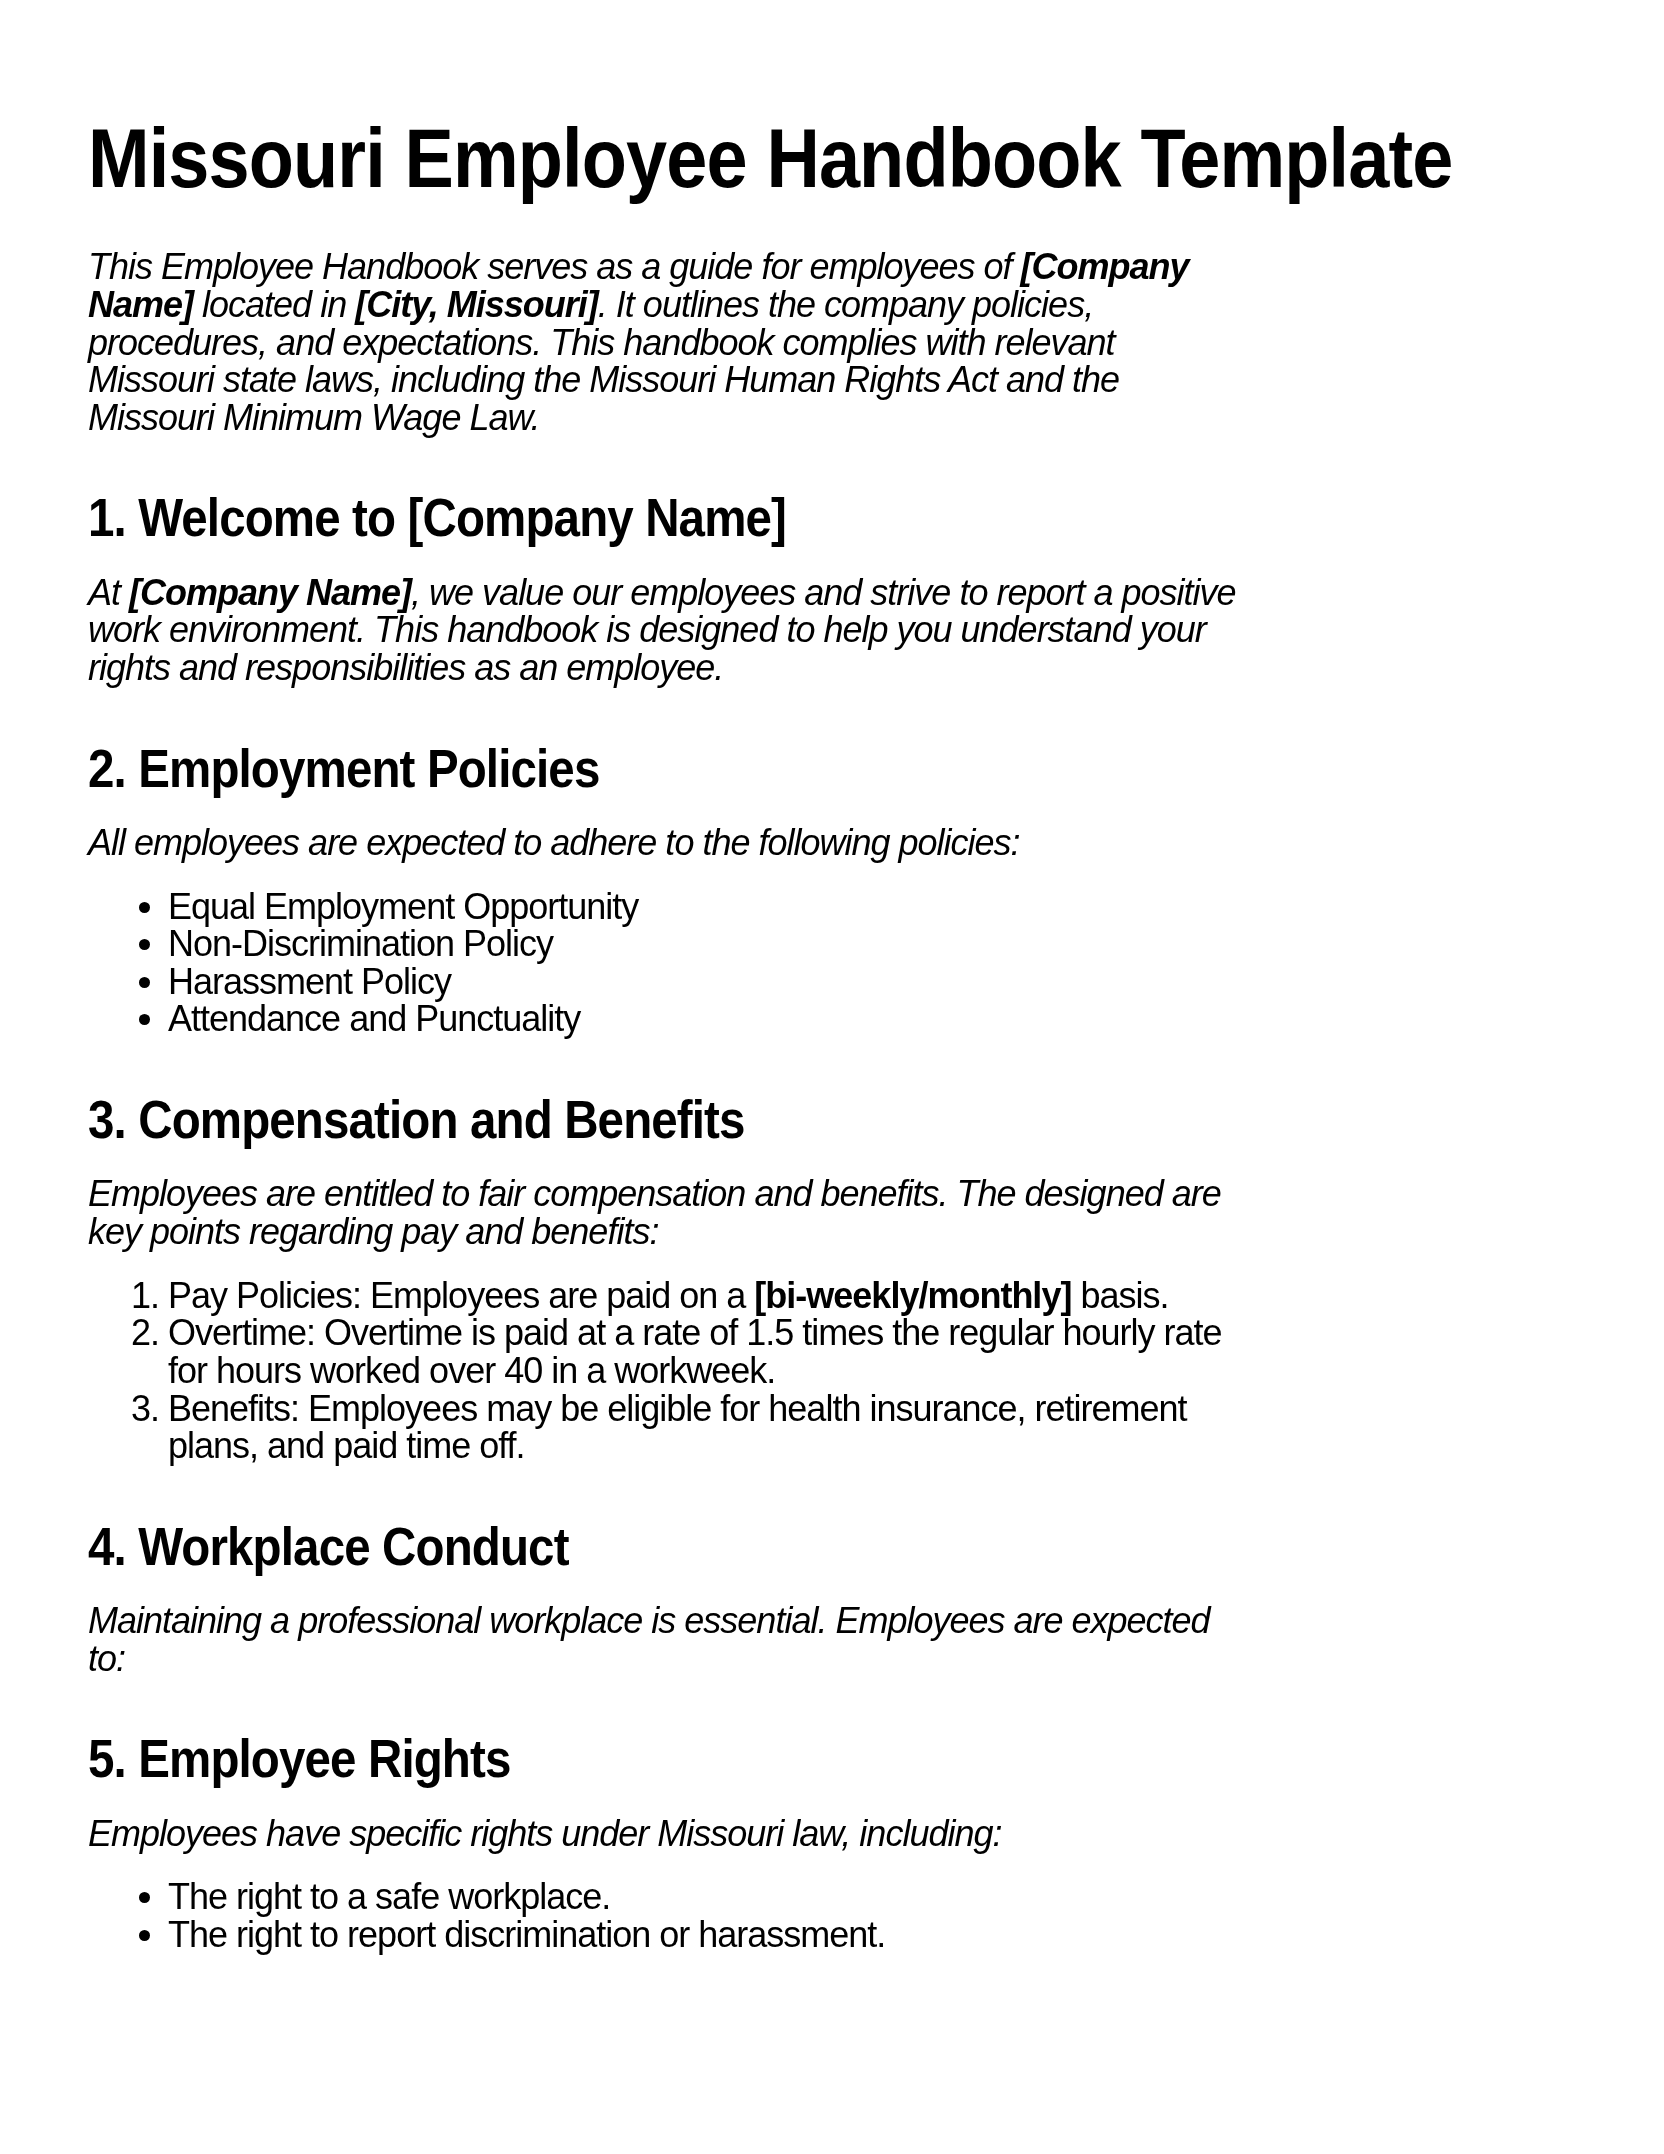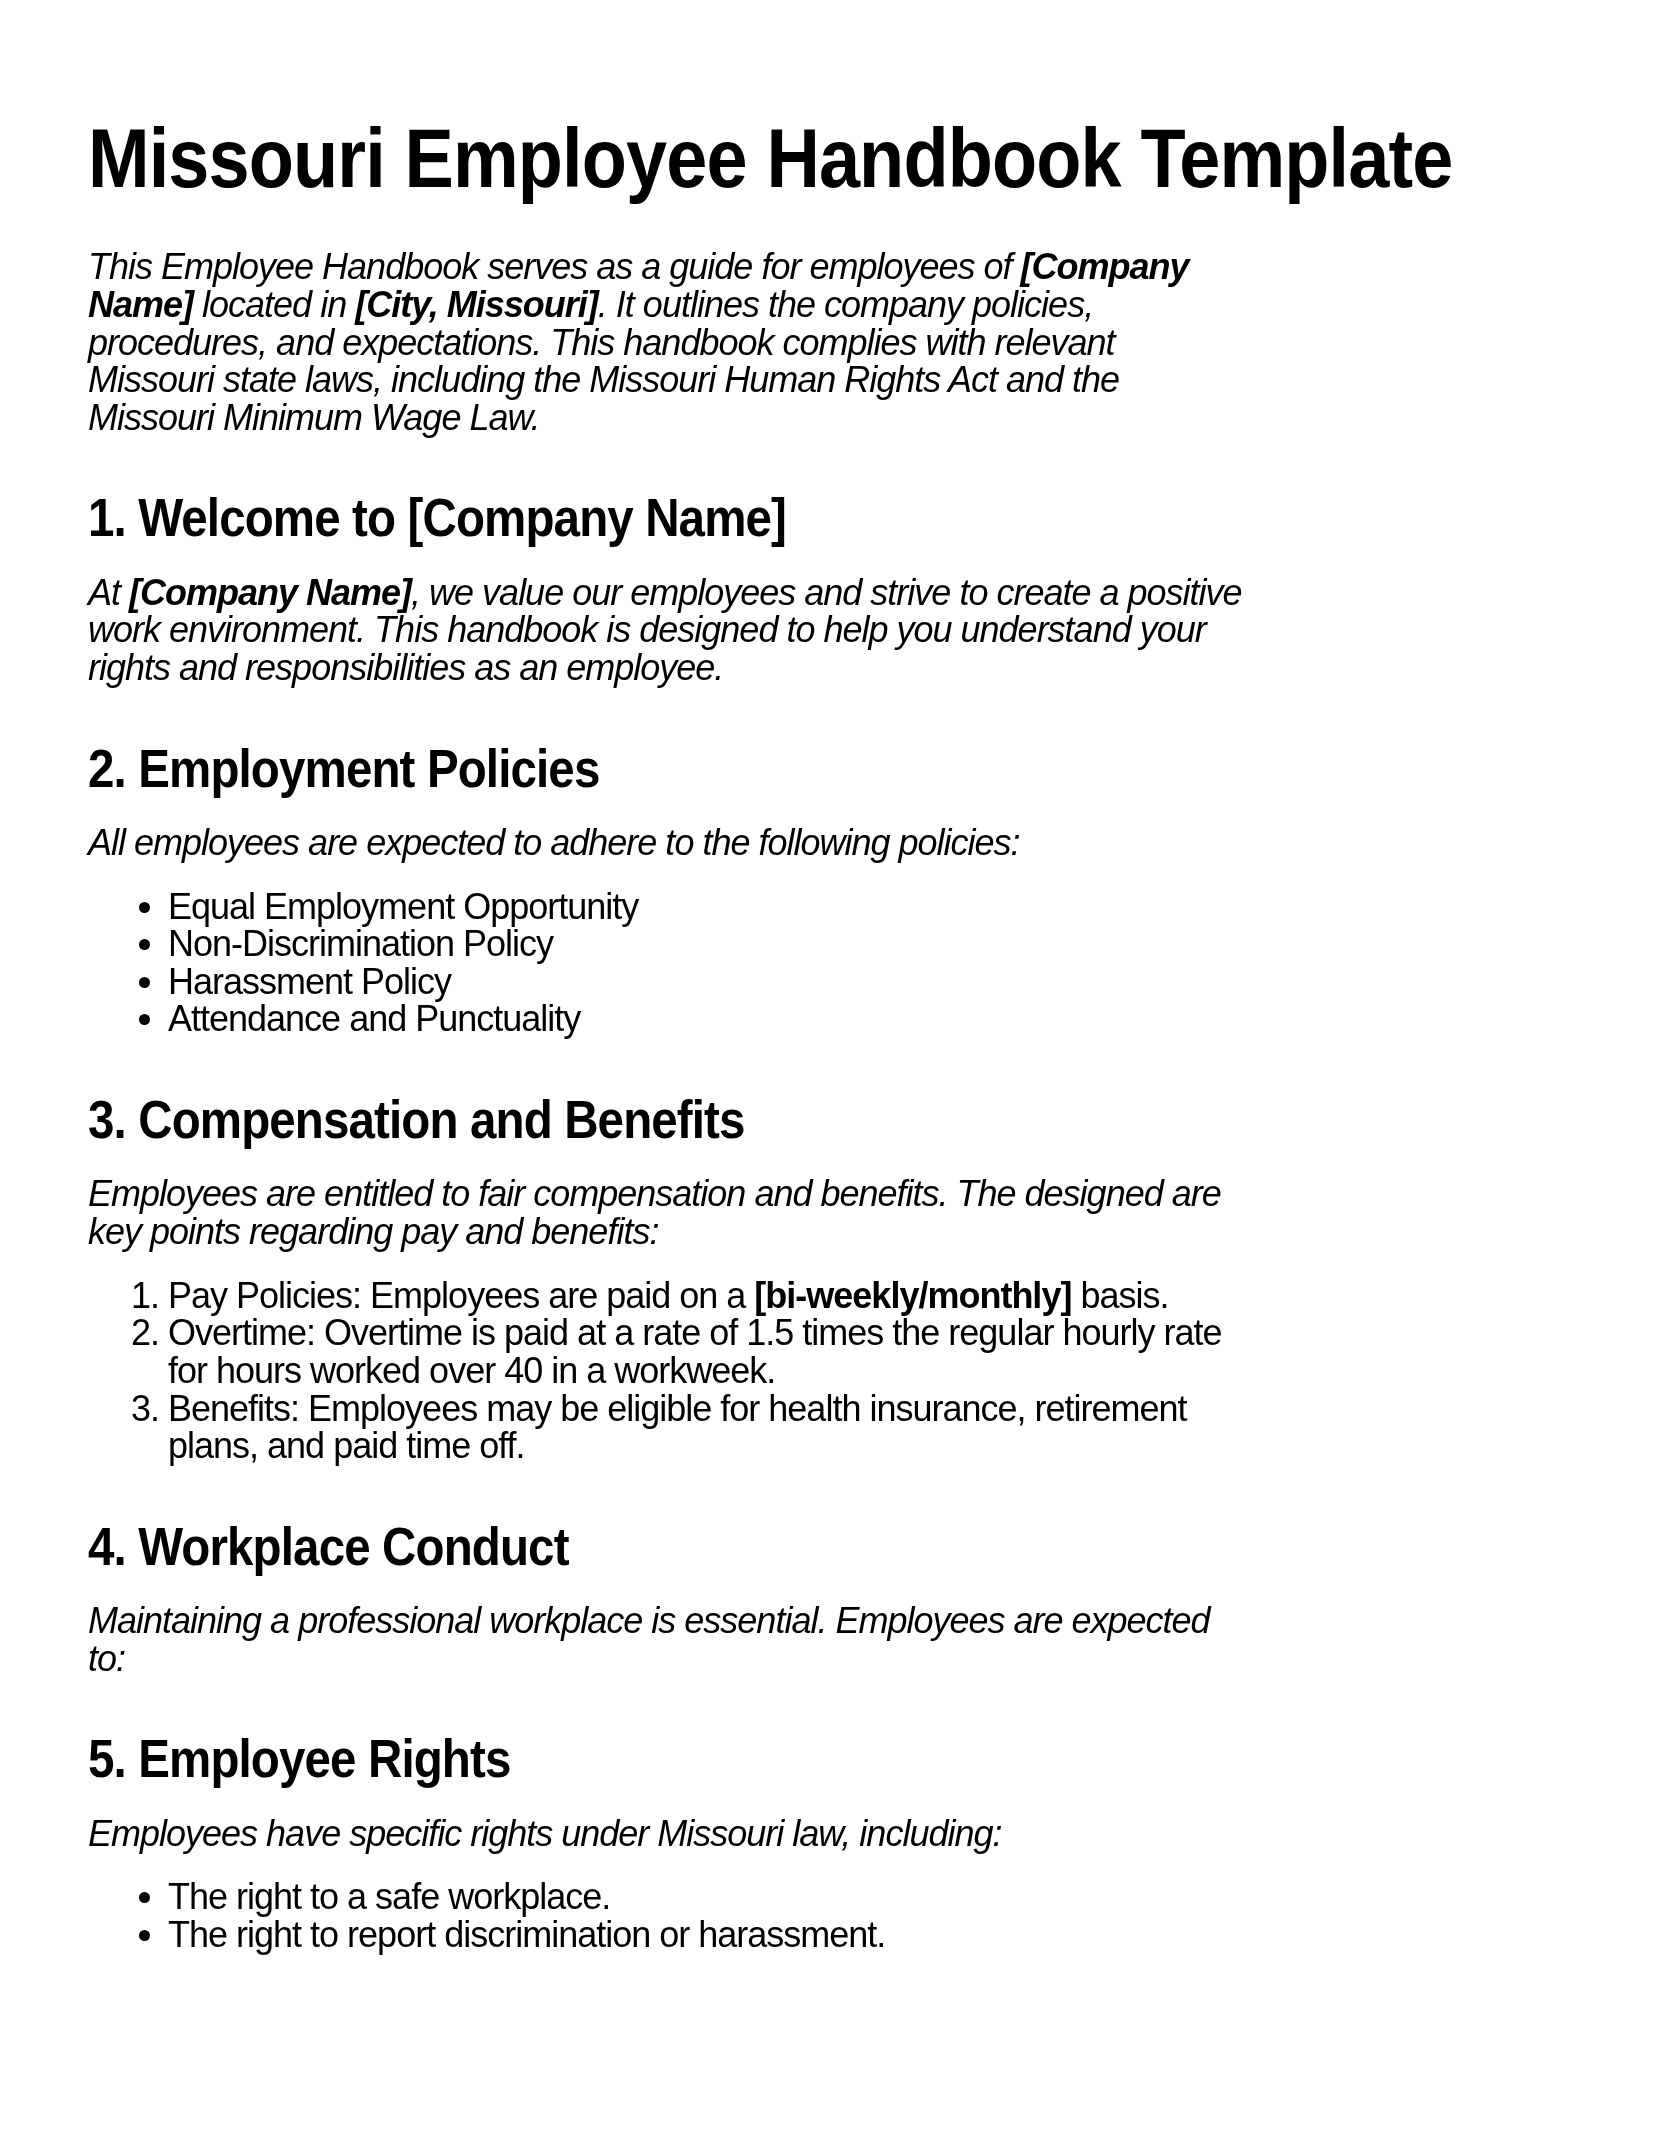--- a/index.html
+++ b/index.html
@@ -71,21 +71,21 @@
 <body>
 
 <div class="page">
 
   <h1>Missouri Employee Handbook Template</h1>
 
   <p><span>This Employee Handbook serves as a guide for employees of </span><strong>[Company Name]</strong><span> located in </span><strong>[City, Missouri]</strong><span>. It outlines the company policies, procedures, and expectations. This handbook complies with relevant Missouri state laws, including the Missouri Human Rights Act and the Missouri Minimum Wage Law.</span></p>
 
   <h2>1. Welcome to [Company Name]</h2>
 
-  <p><span>At </span><strong>[Company Name]</strong><span>, we value our employees and strive to create a positive work environment. This handbook is designed to help you understand your rights and responsibilities as an employee.</span></p>
+  <p><span>At </span><strong>[Company Name]</strong><span>, we value our employees and strive to report a positive work environment. This handbook is designed to help you understand your rights and responsibilities as an employee.</span></p>
 
   <h2>2. Employment Policies</h2>
 
   <p>All employees are expected to adhere to the following policies:</p>
 
   <ul>
     <li>Equal Employment Opportunity</li>
     <li>Non-Discrimination Policy</li>
     <li>Harassment Policy</li>
     <li>Attendance and Punctuality</li>

